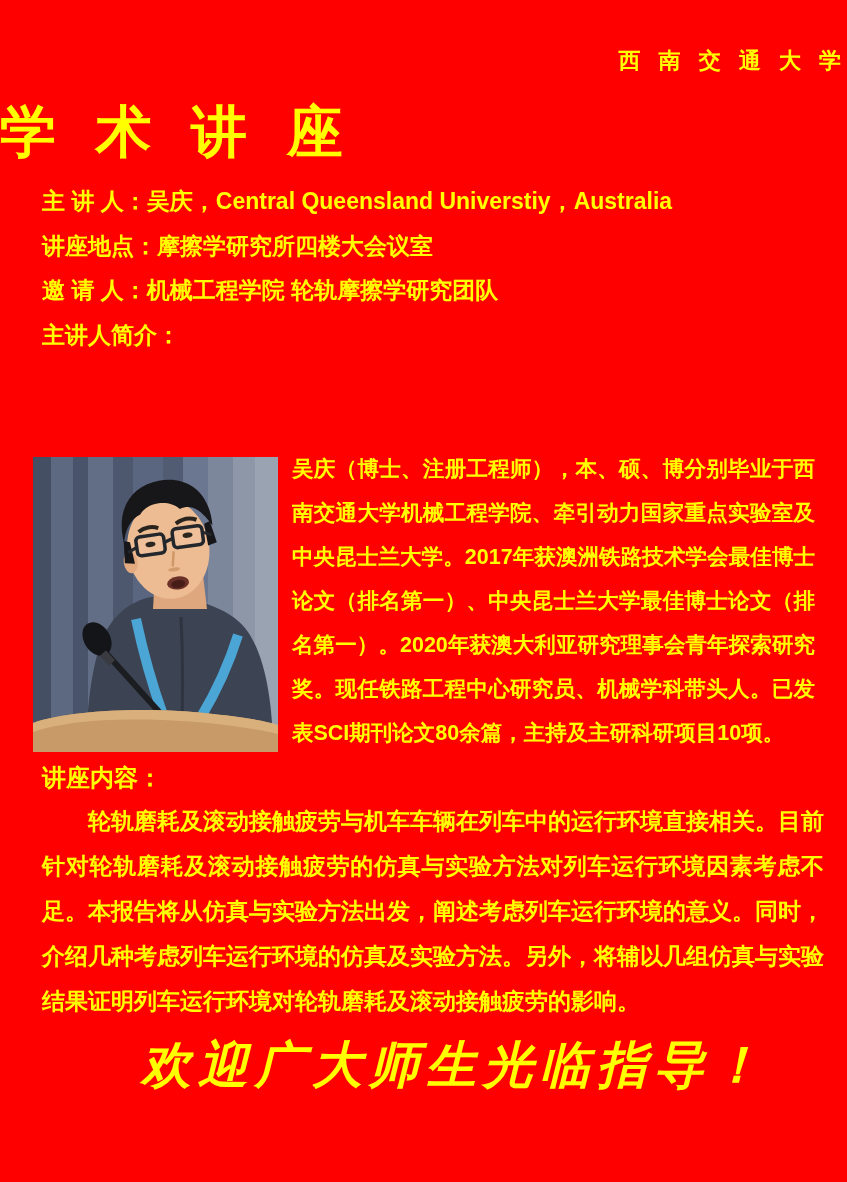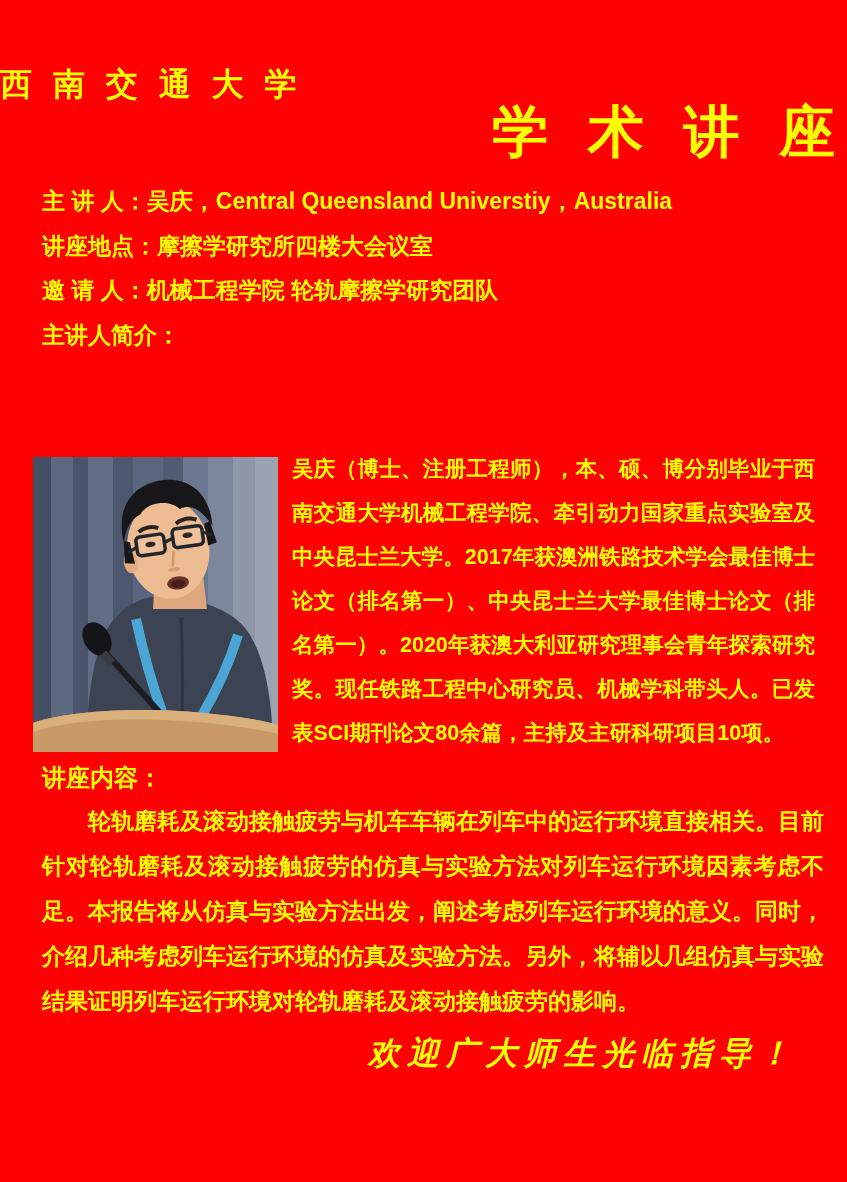--- a/index.html
+++ b/index.html
@@ -7,30 +7,29 @@
     width:847px;height:1182px;
     background:#ff0000;
     position:relative;
     overflow:hidden;
     font-family:"Liberation Sans",sans-serif;
     color:#ffff00;
     -webkit-font-smoothing:antialiased;
   }
   .university{
     position:absolute;top:46px;left:0;width:100%;
-    text-align:left;
-    font-size:32px;font-weight:bold;
+    text-align:right;
+    font-size:22px;font-weight:bold;
     letter-spacing:6px;
     color:#ffff00;
     white-space:nowrap;
-    margin-top:17px;
   }
   .main-title{
     position:absolute;top:95px;left:0;width:100%;
-    text-align:right;
+    text-align:left;
     font-size:56px;font-weight:bold;
     letter-spacing:12px;
     color:#ffff00;
     white-space:nowrap;
   }
   .info{
     position:absolute;top:179px;left:42px;right:30px;
   }
   .info-row{
     height:44.6px;line-height:44.6px;
@@ -62,24 +61,24 @@
   .content-para{
     position:absolute;top:799px;left:42px;width:782px;
     font-size:23px;font-weight:bold;
     line-height:45px;
     text-indent:2em;
     text-align:justify;
   }
   .footer-welcome{
     position:absolute;top:1032px;left:0;width:100%;
     box-sizing:border-box;
-    text-align:right;padding-right:50px;
+    text-align:right;padding-right:79px;
     font-family:"DejaVu Serif",serif;
     font-style:italic;font-weight:bold;
-    font-size:32px;letter-spacing:7px;
+    font-size:50px;letter-spacing:7px;
     white-space:nowrap;
   }
 </style>
 </head>
 <body>
 
 <div class="university">西 南 交 通 大 学</div>
 <div class="main-title">学 术 讲 座</div>
 
 <div class="info">

